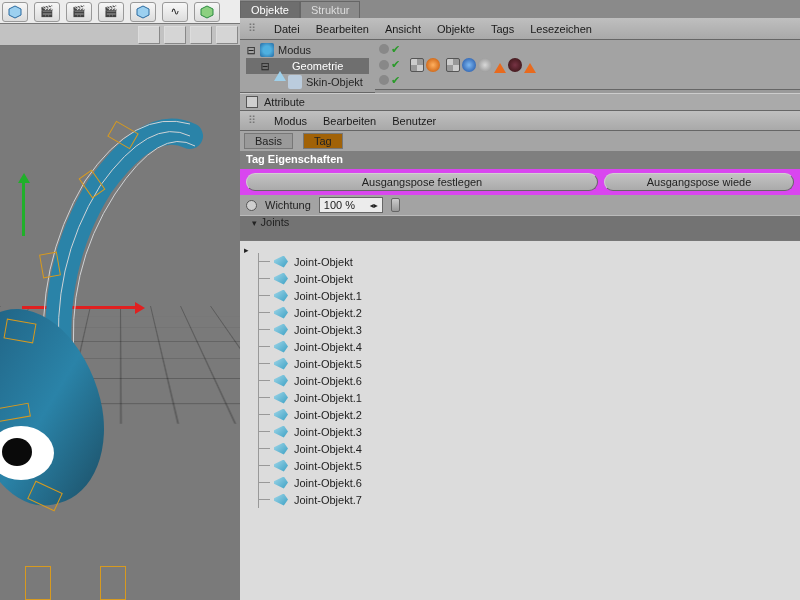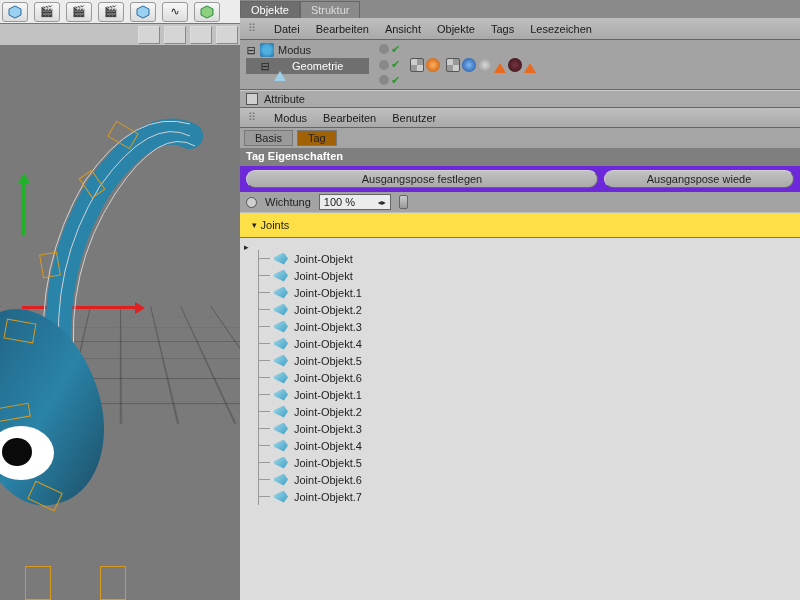--- a/index.html
+++ b/index.html
@@ -43,31 +43,31 @@
 .objrow .ico{width:14px;height:14px;border-radius:2px}
 .objrow .nm{color:#252525}
 .objrow.sel{background:#6f6f6f}
 .objrow.sel .nm{color:#fff}
 .tagstrip{background:#a3a3a3;height:50px;border-bottom:1px solid #666;display:flex;flex-direction:column;justify-content:space-around;padding:2px 4px}
 .dotsrow{display:flex;gap:2px;align-items:center}
 .dot{width:14px;height:14px;border-radius:2px}
 .attrhead{height:18px;background:#aaa;border-top:1px solid #ccc;border-bottom:1px solid #666;display:flex;align-items:center;padding:0 6px;gap:6px;color:#222}
 .wline{height:20px;background:#b2b2b2;border-bottom:1px solid #666;display:flex;align-items:center;gap:6px;padding:0 6px}
 .chk{width:12px;height:12px;border:1px solid #555;background:#cfcfcf}
-.subtabs{display:flex;gap:4px;padding:2px 4px;background:#a5a5a5}
+.subtabs{display:flex;gap:10px;padding:2px 4px;background:#a5a5a5}
 .stab{padding:1px 10px;border:1px solid #777;background:#9a9a9a;color:#222}
 .stab.active{background:#a16207}
 .sectbar{height:18px;background:#7f7f7f;color:#fff;padding:2px 6px;font-weight:bold}
-.btnrow{display:flex;gap:6px;padding:4px 6px;background:#6d28d9}
+.btnrow{display:flex;gap:6px;padding:4px 6px;background:#d946ef}
 .bigbtn{flex:1;height:18px;border:1px solid #666;border-top-color:#d0d0d0;border-left-color:#d0d0d0;background:linear-gradient(#c2c2c2,#aaa);text-align:center;line-height:16px;border-radius:9px}
 .fieldrow{display:flex;align-items:center;gap:8px;padding:2px 6px;background:#a3a3a3}
 .radio{width:11px;height:11px;border-radius:50%;border:1px solid #555;background:#cfcfcf}
-.numfield{width:72px;height:16px;background:#ececec;border:1px solid #666;display:flex;align-items:center;padding:0 4px;justify-content:space-between}
+.numfield{width:64px;height:16px;background:#ececec;border:1px solid #666;display:flex;align-items:center;padding:0 4px;justify-content:space-between}
 .spin{width:9px;height:14px;background:linear-gradient(#ccc,#999);border:1px solid #666;border-radius:2px}
-.jsect{display:flex;align-items:center;background:#fde047;height:16px;padding:12px 12px;color:#222;border-top:1px solid #bbb;border-bottom:1px solid #777}
+.jsect{display:flex;align-items:flex-end;background:#737373;height:16px;padding:12px 12px;color:#222;border-top:1px solid #bbb;border-bottom:1px solid #777}
 .jsect::before{content:"▾";margin-right:4px;color:#222;font-size:9px}
 .jlist{background:#dcdcdc;flex:1;overflow:auto;padding:2px 0}
 .jrow{display:flex;align-items:center;height:17px;padding-left:34px;position:relative}
 .jrow::before{content:"";position:absolute;left:18px;top:0;width:1px;height:100%;background:#999}
 .jrow .twig{position:absolute;left:18px;top:8px;width:12px;height:1px;background:#999}
 .jico{width:14px;height:12px;margin-right:6px;background:linear-gradient(135deg,#9fd6e8,#3aa0c4);clip-path:polygon(0 40%,70% 0,100% 50%,70% 100%,0 60%)}
 .jrow span{color:#222}
 .arrow{position:absolute;left:4px;top:2px;font-size:9px;color:#222}
 
 .i-null{background:radial-gradient(circle,#4fb0e0 40%,#2468a0);border-radius:50%}
@@ -162,20 +162,25 @@
      <div class="objrow">
        <span class="tgl">⊟</span>
             <span class="ico i-null"></span>
        <span class="nm">Modus</span>
      </div>
      <div class="objrow sel" style="padding-left:14px">
        <span class="tgl">⊟</span>
             <span class="ico"><span class="i-geo"></span></span>
        <span class="nm">Geometrie</span>
      </div>
+     <div class="objrow" style="padding-left:28px">
+       <span class="tgl"></span>
+            <span class="ico i-skin"></span>
+       <span class="nm">Skin-Objekt</span>
+     </div>
    </div>
    <div class="tagstrip" style="flex:1">
      <div class="dotsrow">
        <div class="vis" style="background:#888"></div>
        <div style="color:#2a9a2a">✔</div>
      </div>
      <div class="dotsrow">
        <div class="vis" style="background:#888"></div>
        <div style="color:#2a9a2a">✔</div>
        <div style="width:6px"></div>

